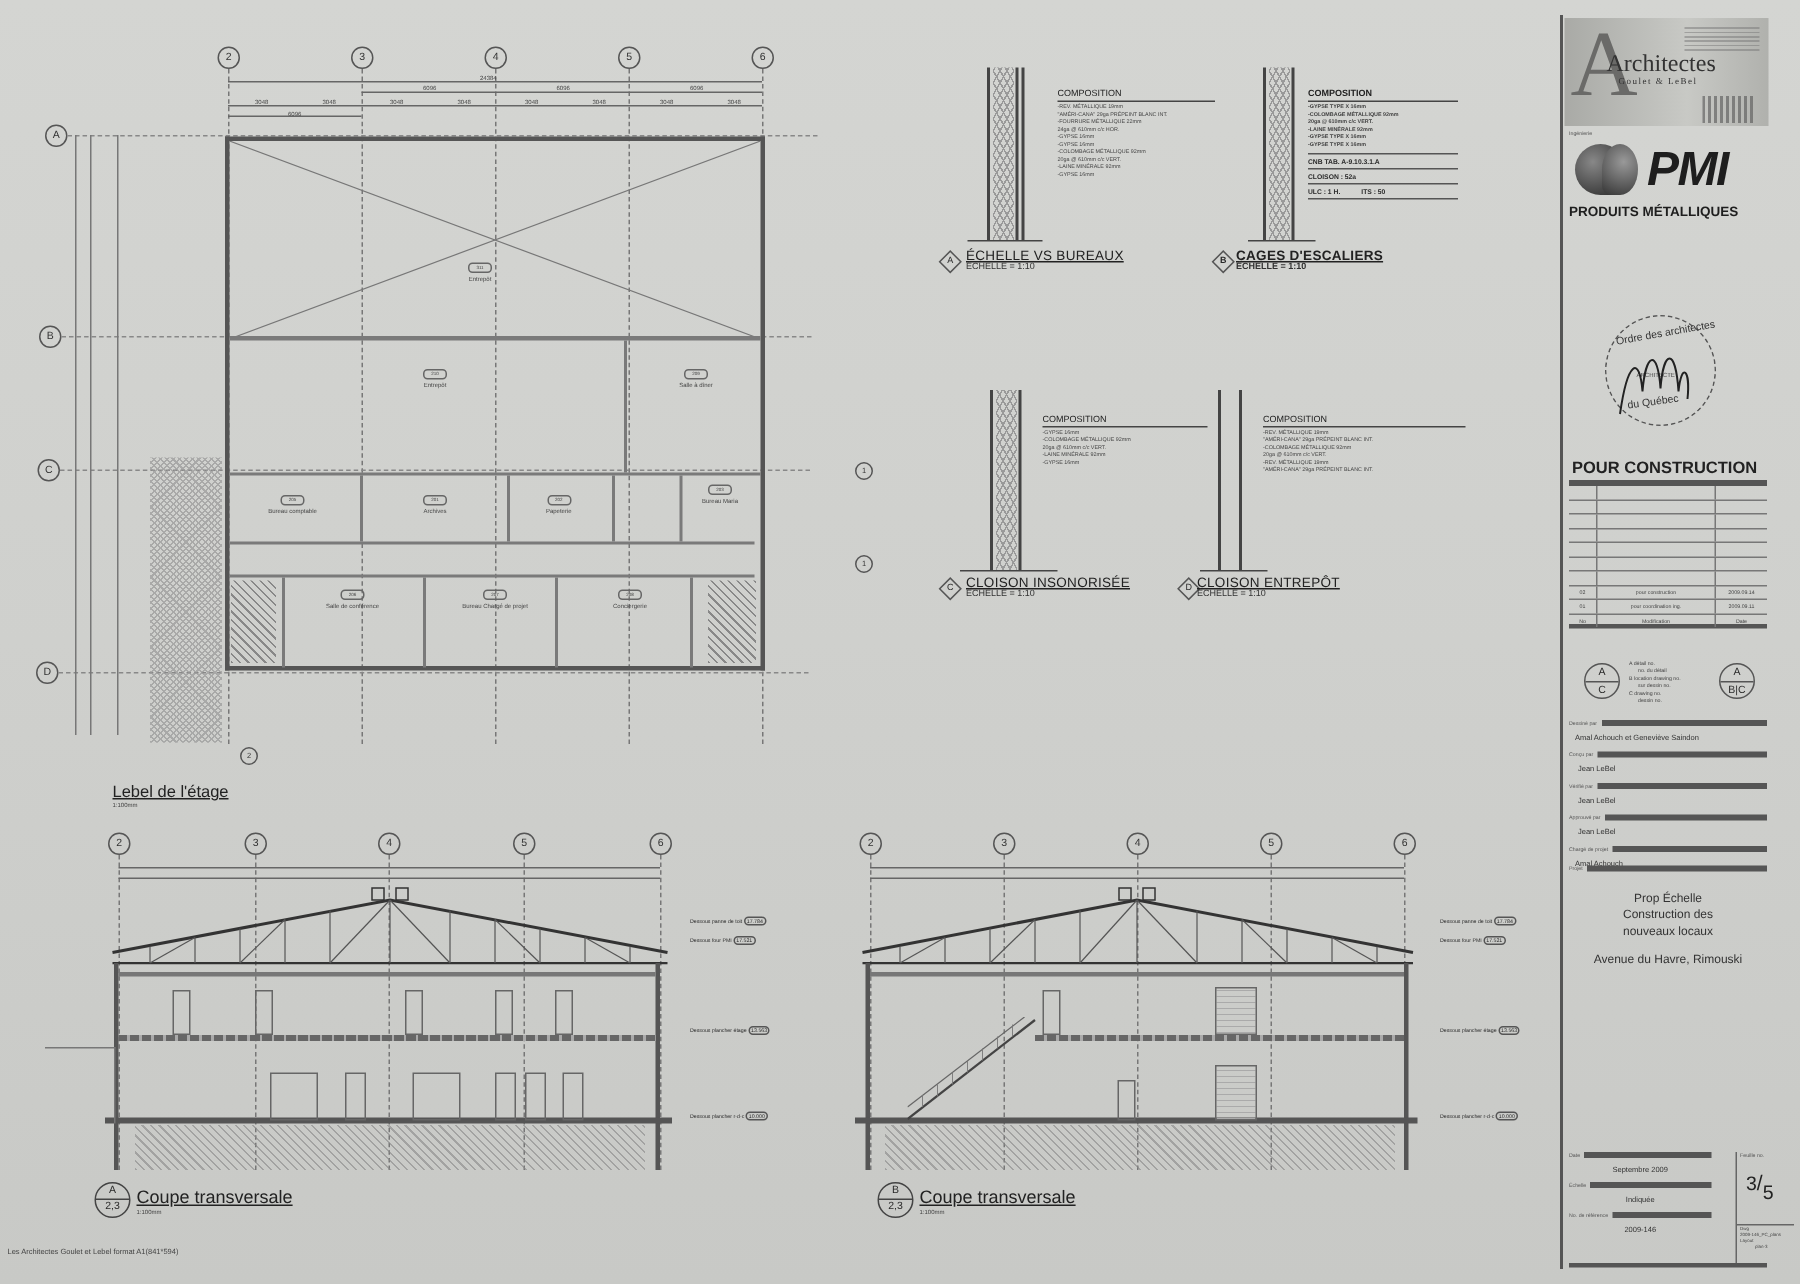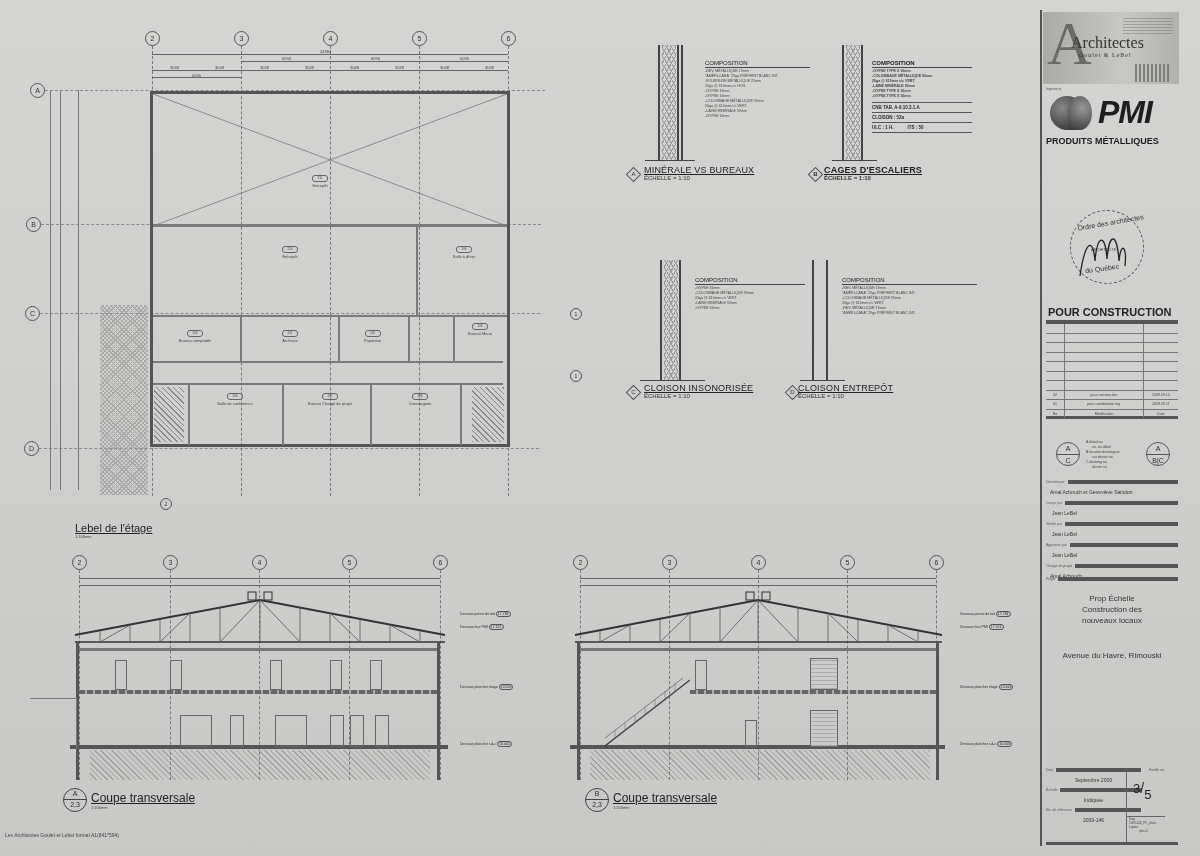--- a/index.html
+++ b/index.html
@@ -151,21 +151,21 @@
       <div class="comp-line">-GYPSE 16mm</div>
       <div class="comp-line">-COLOMBAGE MÉTALLIQUE 92mm</div>
       <div class="comp-line">20ga @ 610mm c/c VERT.</div>
       <div class="comp-line">-LAINE MINÉRALE 92mm</div>
       <div class="comp-line">-GYPSE 16mm</div>
     </div>
     <div class="diamond" style="left:8px;top:129px;">
         <span>A</span>
       </div>
     <div class="abs" style="left:24px;top:125px;">
-      <div class="detail-title">MINÉRALE VS BUREAUX</div>
+      <div class="detail-title">ÉCHELLE VS BUREAUX</div>
       <div class="echelle">ÉCHELLE = 1:10</div>
     </div>
   </div>
 
   <div class="abs" style="left:800px;top:40px;width:180px;height:150px;font-weight:bold;">
     <div class="abs" style="left:40px;top:5px;width:30px;height:115px;">
       <div class="abs" style="left:2px;top:0;width:2px;height:115px;background:#444;"></div>
       <div class="abs insul" style="left:6px;top:0;width:14px;height:115px;"></div>
       <div class="abs" style="left:21px;top:0;width:2px;height:115px;background:#444;"></div>
       <div class="abs" style="left:-8px;top:115px;width:45px;border-top:1px solid #444;"></div>
@@ -535,21 +535,21 @@
 
     <div class="abs" style="left:4px;top:567px;width:132px;">
       <div style="display:flex;align-items:center;gap:3px;">
           <span class="tb-label">Projet</span>
           <div class="tb-bar" style="flex:1;"></div>
         </div>
       <div style="text-align:center;font-size:8px;color:#333;line-height:11px;margin-top:12px;">
         <div>Prop Échelle</div>
         <div>Construction des</div>
         <div>nouveaux locaux</div>
-        <div style="margin-top:24px;">Avenue du Havre, Rimouski</div>
+        <div style="margin-top:8px;">Avenue du Havre, Rimouski</div>
       </div>
     </div>
 
 
     <div class="abs" style="left:4px;top:758px;width:132px;height:74px;border-bottom:3px solid #555;">
       <div class="abs" style="left:0;top:0;width:95px;">
         <div style="display:flex;align-items:center;gap:3px;">
             <span class="tb-label">Date</span>
             <div class="tb-bar" style="flex:1;"></div>
           </div>
@@ -558,21 +558,21 @@
             <span class="tb-label">Échelle</span>
             <div class="tb-bar" style="flex:1;"></div>
           </div>
         <div class="tb-val" style="text-align:center;padding:5px 0;">Indiquée</div>
         <div style="display:flex;align-items:center;gap:3px;">
             <span class="tb-label">No. de référence</span>
             <div class="tb-bar" style="flex:1;"></div>
           </div>
         <div class="tb-val" style="text-align:center;padding:5px 0;">2009-146</div>
       </div>
-      <div class="abs" style="left:80px;top:0;width:36px;height:74px;border-left:1px solid #666;padding-left:20px;">
+      <div class="abs" style="left:111px;top:0;width:36px;height:74px;border-left:1px solid #666;">
         <div class="tb-label" style="padding-left:2px;">Feuille no.</div>
         <div class="abs" style="left:6px;top:12px;font-size:13px;color:#222;">
           <span>3</span><span style="font-size:14px;">/</span><span style="position:relative;top:6px;">5</span>
         </div>
         <div class="abs" style="left:0;top:48px;width:36px;border-top:1px solid #666;font-size:3px;color:#444;line-height:4px;padding-left:2px;">
           <div>Dwg</div>
           <div>2009-146_PC_plans</div>
           <div>Layout</div>
           <div style="padding-left:10px;">plan-3</div>
         </div>

